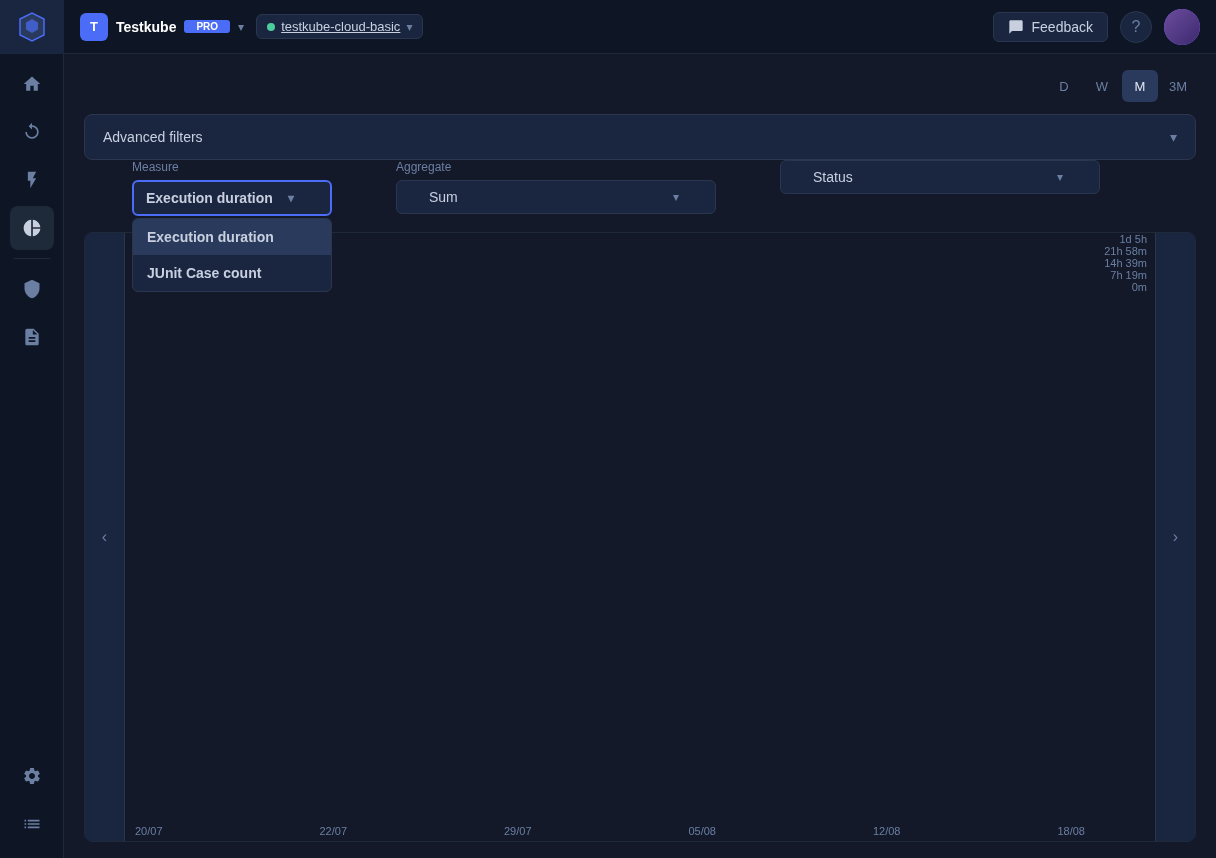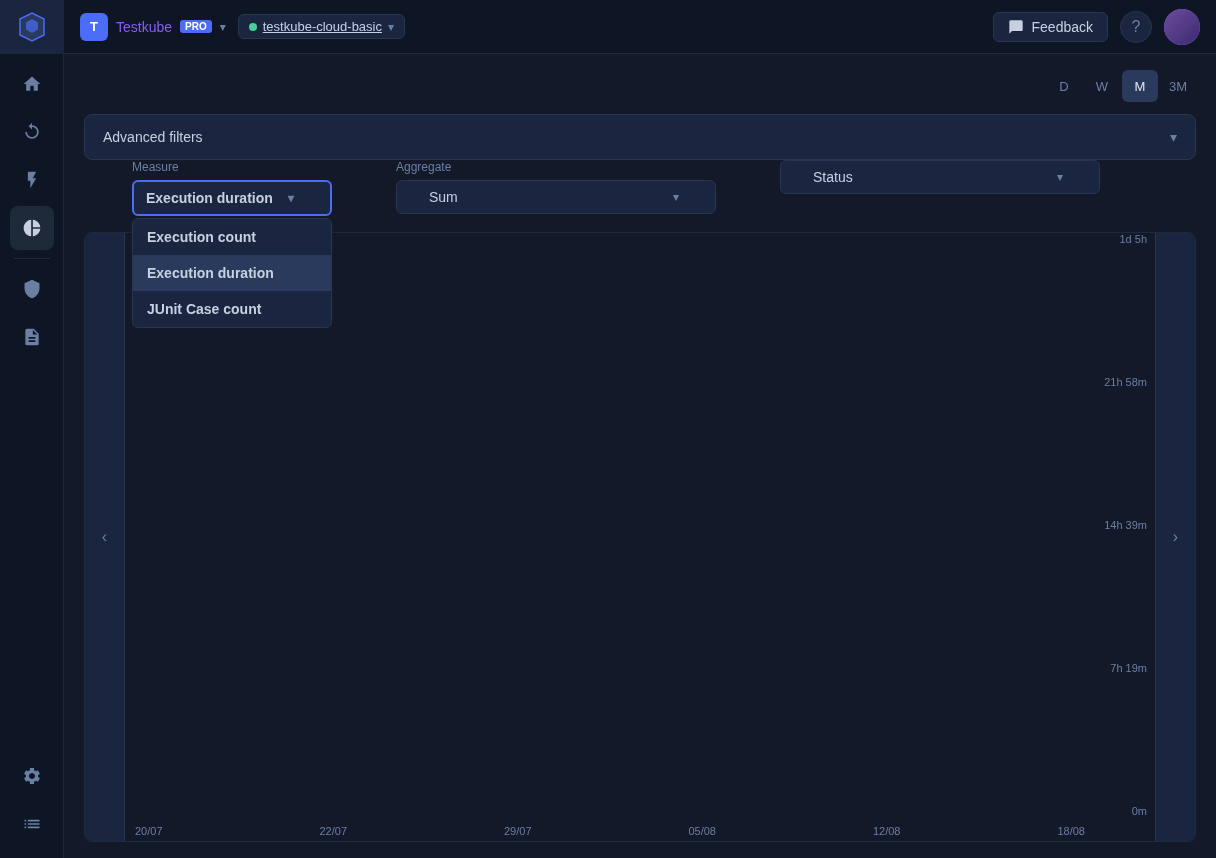--- a/index.html
+++ b/index.html
@@ -100,29 +100,29 @@
       border-radius: 6px;
       display: flex;
       align-items: center;
       justify-content: center;
       font-size: 13px;
       font-weight: 700;
       color: #fff;
     }
     .workspace-name {
       font-size: 14px;
-      font-weight: 400;
-      color: #8b5cf6;
+      font-weight: 700;
+      color: #ffffff;
     }
     .pro-badge {
       background: #4a6cf7;
       color: #fff;
       font-size: 10px;
       font-weight: 700;
-      padding: 1px 5px;
+      padding: 1px 12px;
       border-radius: 3px;
     }
     .topbar-chevron {
       color: #6b7fa3;
       font-size: 12px;
     }
     .env-selector {
       display: flex;
       align-items: center;
       gap: 6px;
@@ -350,21 +350,21 @@
       position: relative;
       overflow: hidden;
     }
     .chart-y-labels {
       position: absolute;
       right: 8px;
       top: 0;
       bottom: 24px;
       display: flex;
       flex-direction: column;
-      justify-content: space-between;
+      justify-content: flex-start;
       align-items: flex-end;
       pointer-events: none;
     }
     .y-label {
       font-size: 11px;
       color: #6b7fa3;
     }
     .chart-x-labels {
       position: absolute;
       bottom: 4px;
@@ -524,21 +524,20 @@
 
       <div class="control-group">
         <span class="control-label">Measure</span>
         <div class="select-wrapper">
           <div class="control-select">
             <span class="control-select-text">Execution duration</span>
             <span class="control-select-chevron">▾</span>
           </div>
 
           <div class="dropdown-menu">
-            <div class="dropdown-item">Execution count</div>
             <div class="dropdown-item selected">Execution duration</div>
             <div class="dropdown-item">JUnit Case count</div>
           </div>
         </div>
       </div>
 
       <div class="control-group">
         <span class="control-label">Aggregate</span>
         <div class="control-select normal">
           <span class="control-select-text">Sum</span>

